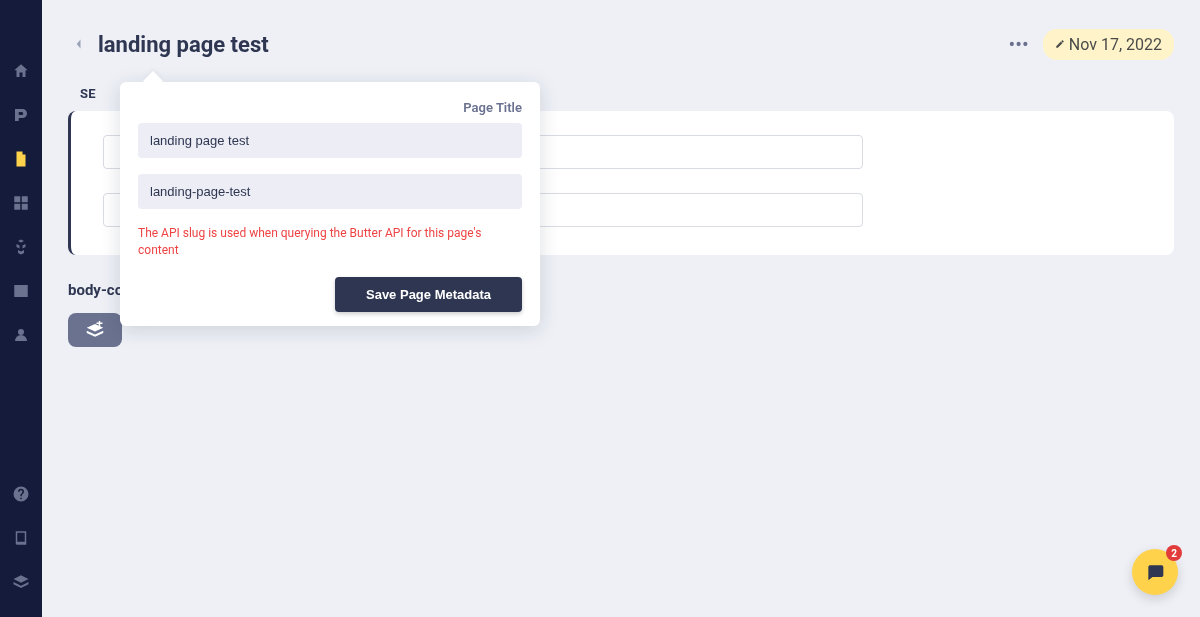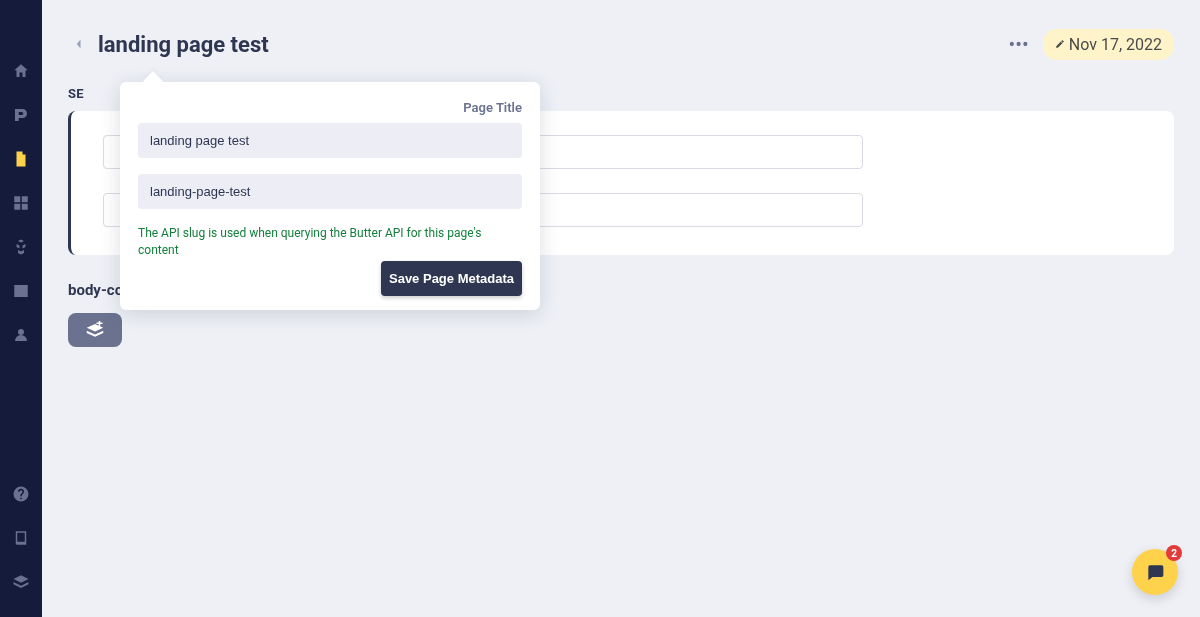--- a/index.html
+++ b/index.html
@@ -77,21 +77,21 @@
 
   
   .content {
     padding: 0 26px;
     position: relative;
   }
   .section-label {
     font-size: 13px;
     font-weight: 700;
     color: #2e3651;
-    margin: 16px 0 10px 0;
+    margin: 16px 0 10px 12px;
     letter-spacing: .3px;
   }
 
   .card {
     background: #ffffff;
     border-radius: 8px;
     border-left: 3px solid #2e3651;
     padding: 24px 32px 28px 32px;
     width: 100%;
   }
@@ -160,31 +160,31 @@
     background: #ecedf5;
     border: none;
     border-radius: 4px;
     padding: 10px 12px;
     font-size: 13px;
     color: #2e3651;
     margin-bottom: 16px;
   }
   .pop-help {
     font-size: 12px;
-    color: #15803d;
-    margin-bottom: 2px;
+    color: #ef4444;
+    margin-bottom: 18px;
     line-height: 1.4;
   }
   .pop-actions { display: flex; justify-content: flex-end; }
   .save-btn {
     background: #2e3651;
     color: #fff;
     border: none;
     border-radius: 4px;
-    padding: 10px 8px;
+    padding: 10px 31px;
     font-size: 13px;
     font-weight: 600;
     cursor: pointer;
     box-shadow: 0 2px 4px rgba(0,0,0,.2);
   }
 
   
   .chat-fab {
     position: absolute;
     right: 22px;

